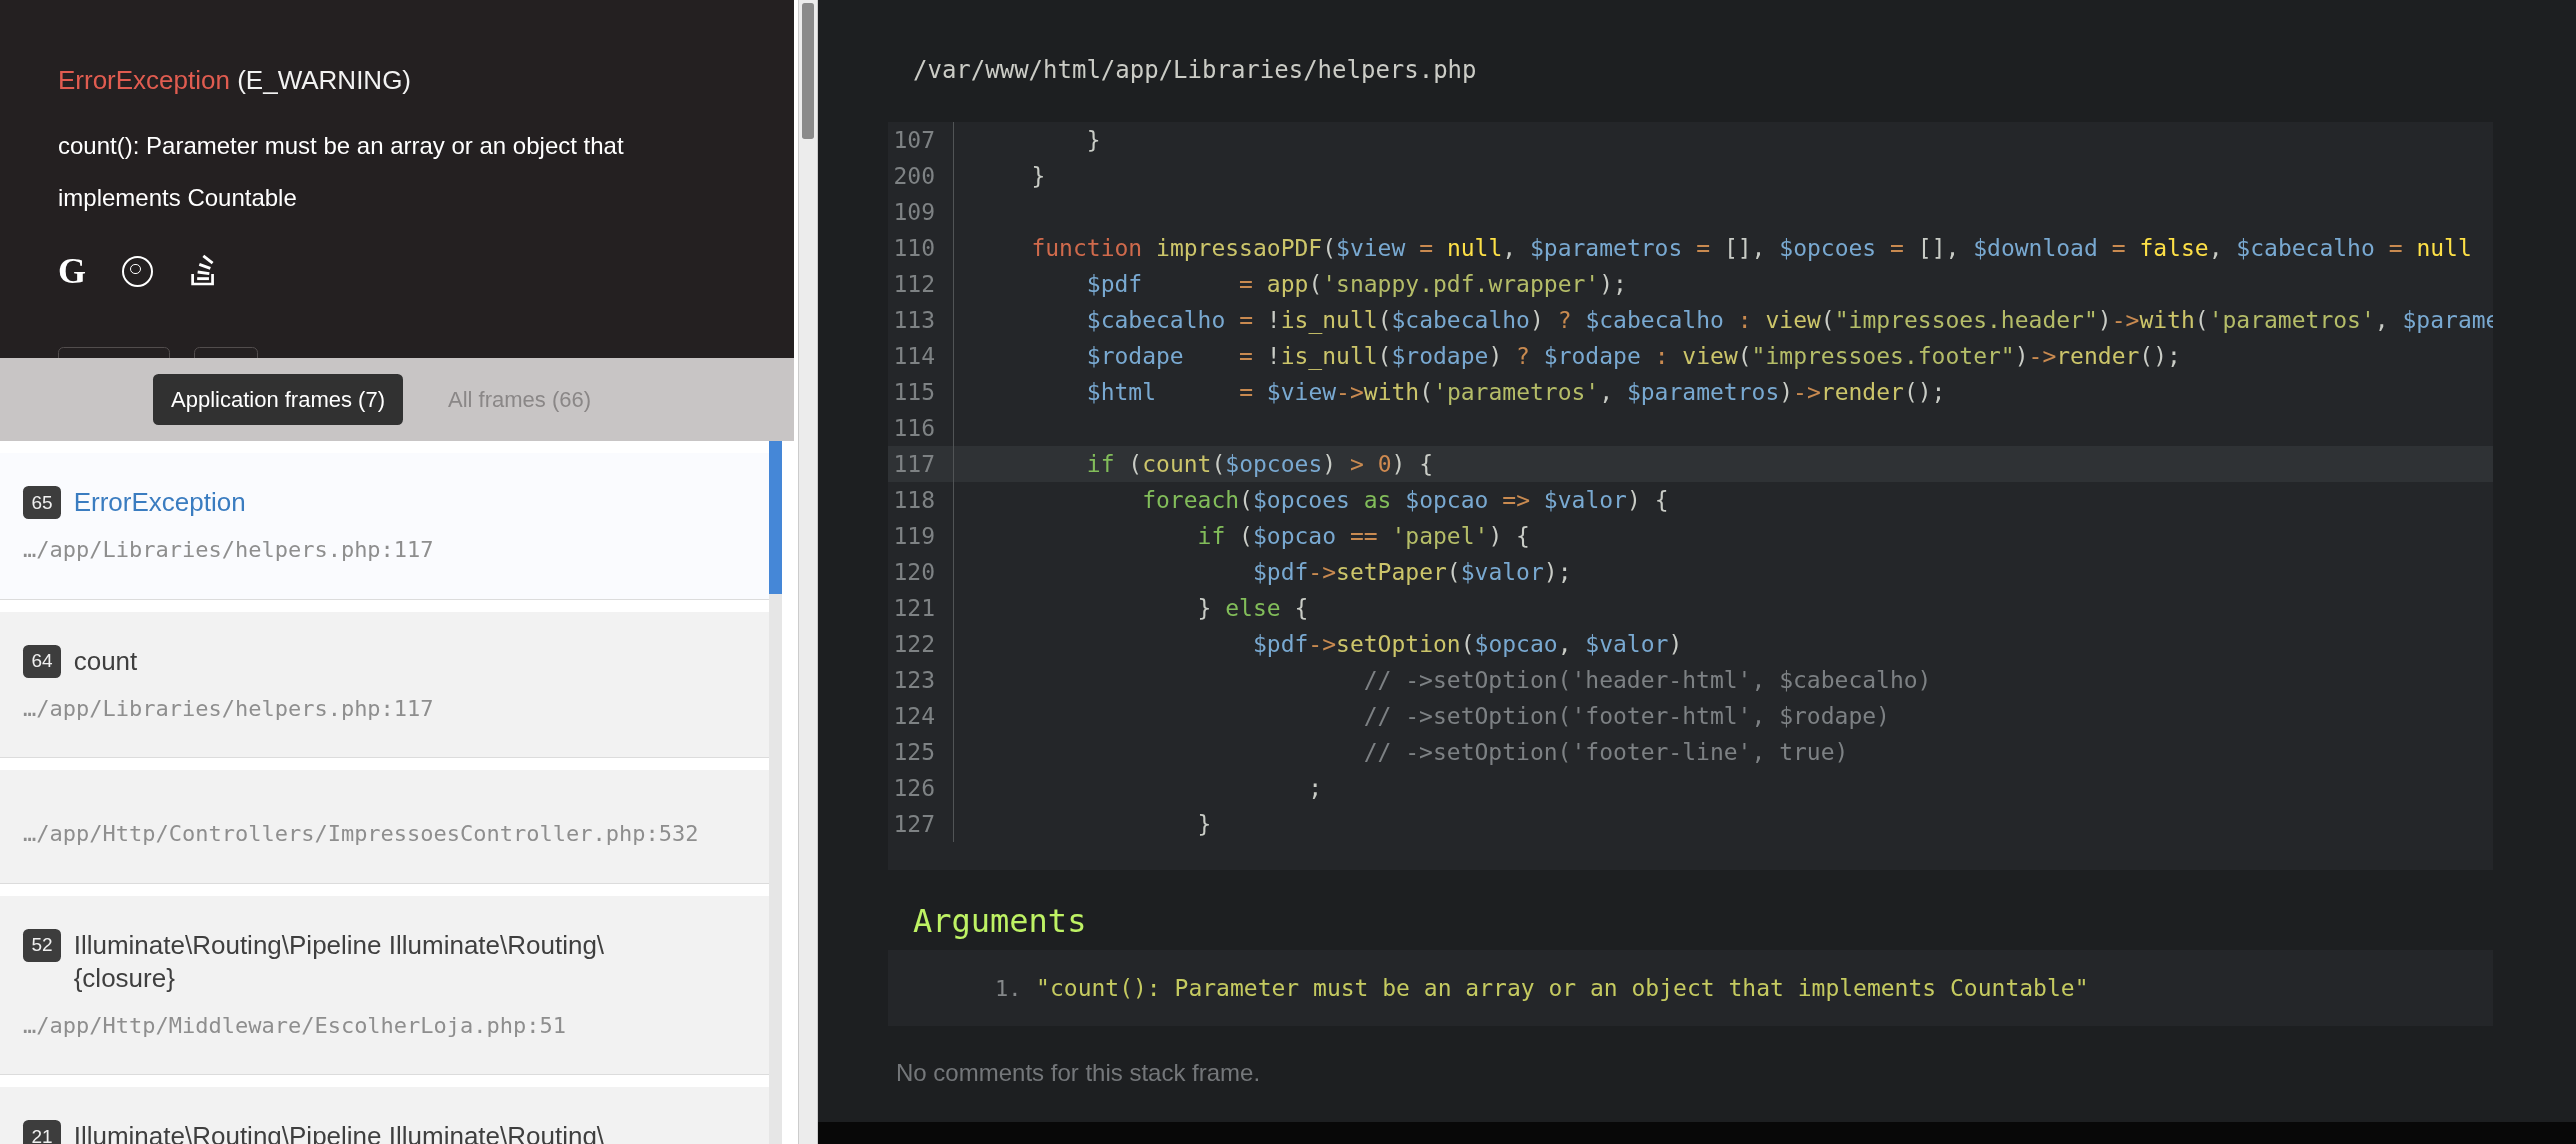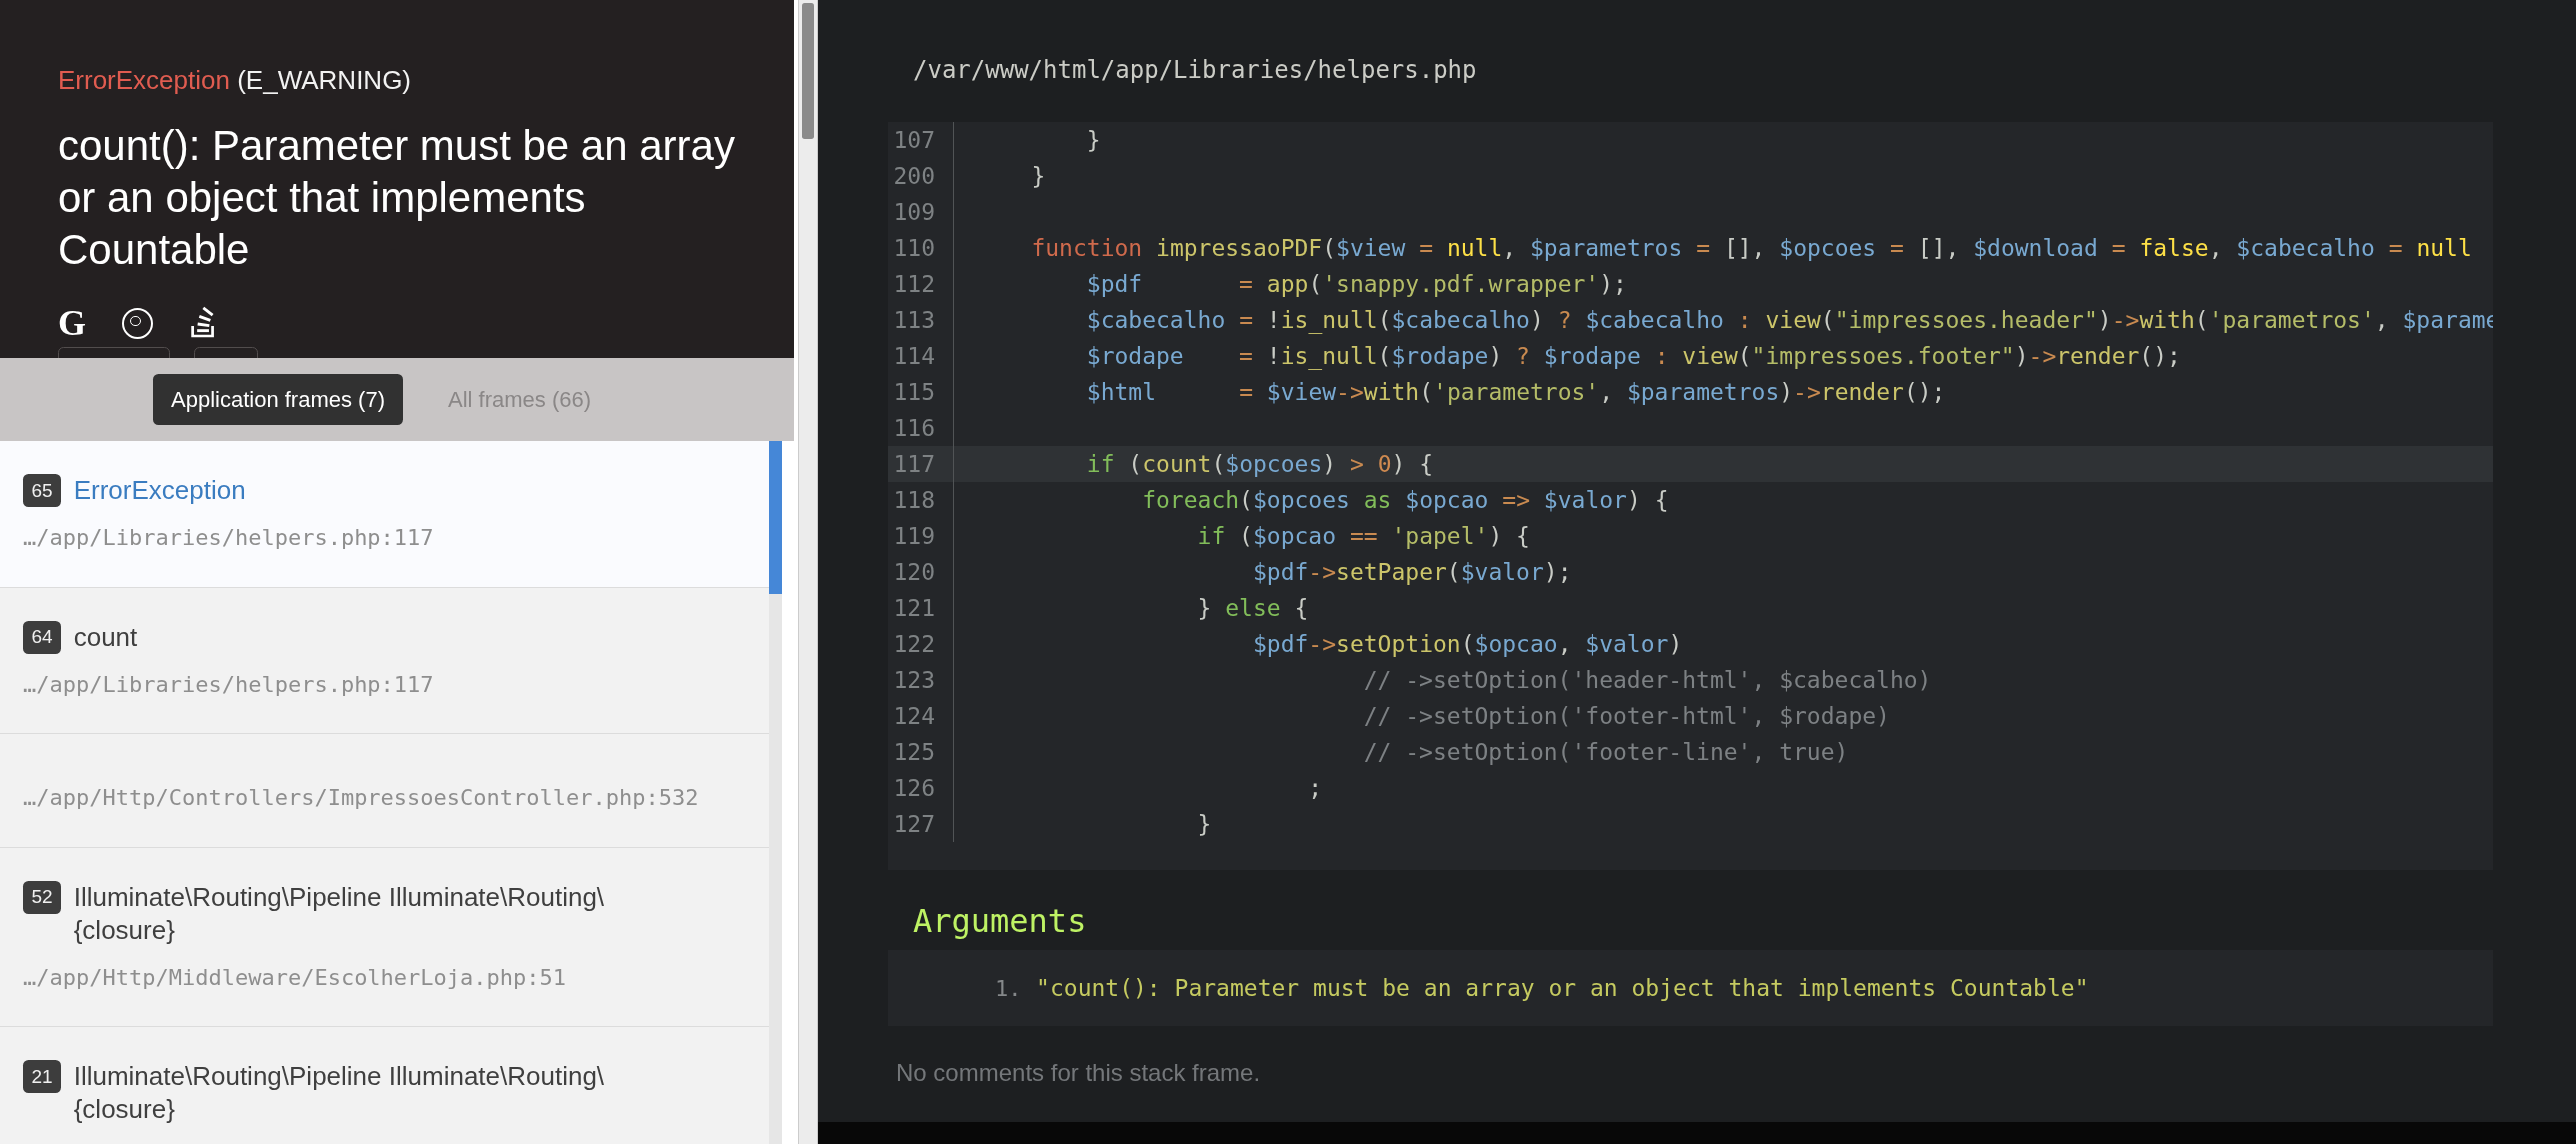--- a/index.html
+++ b/index.html
@@ -15,21 +15,21 @@
   
   .left-panel { position:absolute; left:0; top:0; width:794px; height:1144px; background:#ffffff; }
 
   .exc-header {
     position:relative; height:358px; background:#242021; color:#fff;
     padding:65px 58px 0 58px; overflow:hidden;
   }
   .exc-line { font-size:26px; }
   .exc-class { color:#e05c50; }
   .exc-sev { color:#f2f2f2; }
-  .exc-title { margin-top:24px; font-size:42px; line-height:52px; font-weight:400; color:#ffffff; width:682px; }
+  .exc-title { margin-top:24px; font-size:24px; line-height:52px; font-weight:400; color:#ffffff; width:682px; }
   .exc-icons { margin-top:27px; display:flex; align-items:center; gap:36px; height:40px; }
   .g-icon { font-size:36px; font-weight:bold; color:#fff; font-family:"Liberation Serif", serif; }
   .circle-icon { width:31px; height:31px; border:2.7px solid #fff; border-radius:50%; display:inline-block; position:relative; }
   .circle-icon::after{ content:""; position:absolute; left:6.4px; top:6.4px; width:8.2px; height:8.2px; border:1.8px solid #fff; border-radius:50%; }
   .ghost-buttons { position:absolute; bottom:-29px; left:58px; display:flex; gap:24px; }
   .ghost-btn { width:112px; height:40px; border:1.8px solid #524d4d; border-radius:5.5px; background:transparent; }
   .ghost-btn.small { width:64px; }
 
   .tabbar {
     height:83px; background:#c8c5c5; display:flex; align-items:center;
@@ -37,21 +37,21 @@
   }
   .tab-active {
     background:#313131; color:#fff; font-size:22px; padding:12.7px 18px;
     border-radius:5.5px; cursor:pointer;
   }
   .tab-inactive { color:#8a8787; font-size:22px; cursor:pointer; }
 
   .frames { position:relative; height:713px; overflow:hidden; background:#ffffff; }
   .frame {
     margin-right:24.6px; padding:33px 18px 36px 23px;
-    background:#f2f2f2; border-bottom:1.8px solid #dcdcdc;
+    background:#f2f2f2; border-bottom:1.8px solid #dcdcdc;margin-top:12px;
   }
   .frame.active { background:#fafbfe; }
   .frame-head { display:flex; align-items:flex-start; gap:12.7px; }
   .frame-badge {
     flex:none; min-width:38px; height:33px; padding:0 7.3px; border-radius:5.5px;
     background:#3d3d3d; color:#f0f0f0; font-size:19px;
     display:flex; align-items:center; justify-content:center;
   }
   .frame-title { font-size:26px; line-height:33px; color:#3f3f3f; width:619px; overflow-wrap:anywhere; }
   .frame.active .frame-title { color:#3a7cc0; }

